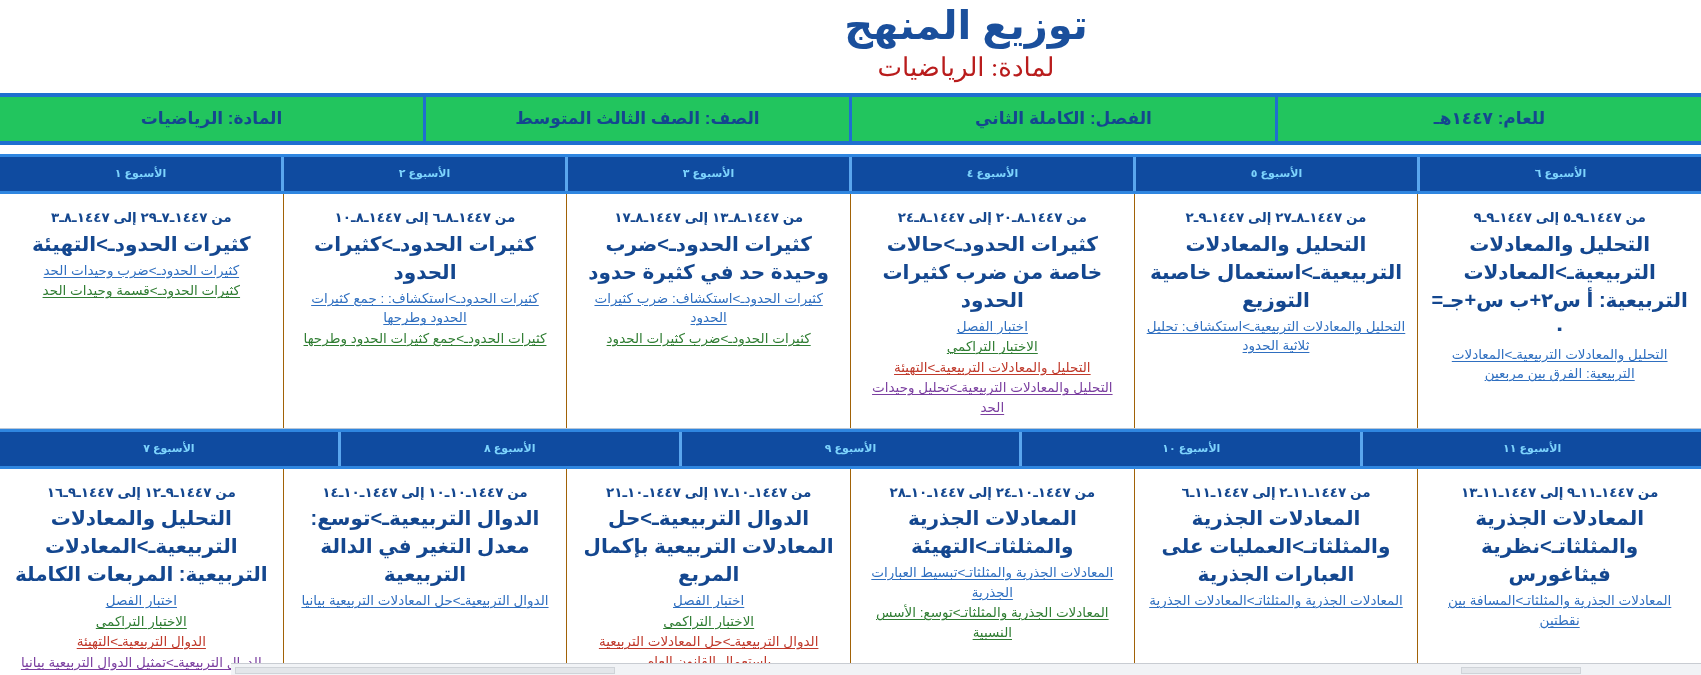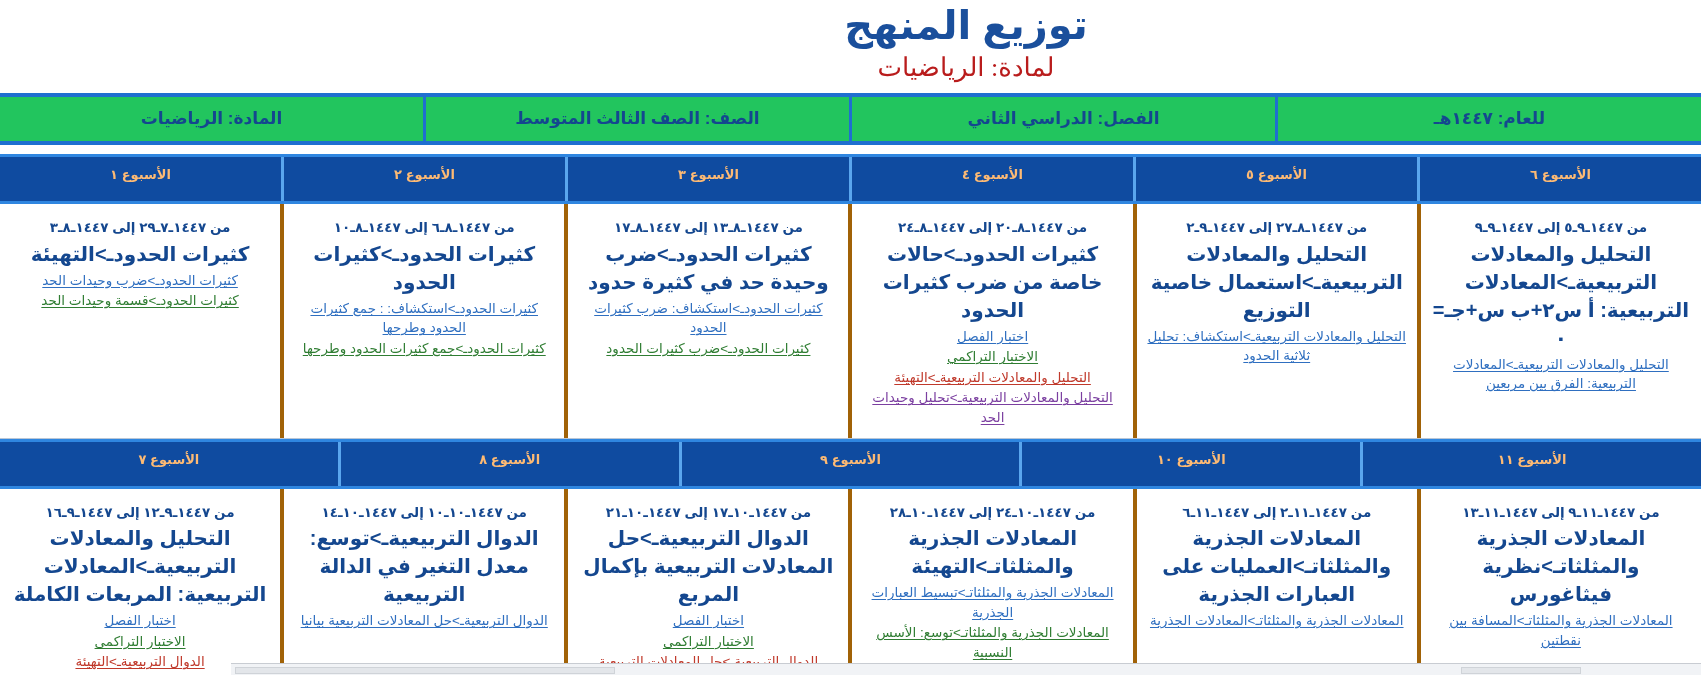--- a/index.html
+++ b/index.html
@@ -71,41 +71,41 @@
   .week-header-row{
     display:flex;
     flex-direction:row;
     background:#0f4ba0;
     border-top:3px solid #2f86e0;
     border-bottom:3px solid #2f86e0;
     box-sizing:border-box;
   }
   .week-header{
     flex:1 1 0;
-    color:#fdba74;
-    font-size:13px;
-    font-weight:bold;
-    text-align:center;
-    padding:10px 4px 19px 4px;
+    color:#7dd3fc;
+    font-size:11px;
+    font-weight:bold;
+    text-align:center;
+    padding:10px 4px 11px 4px;
     box-sizing:border-box;
     border-left:3px solid #5aa6ee;
   }
   .week-header:last-child{border-left:none;}
 
   .week-body-row{
     display:flex;
     flex-direction:row;
     background:#ffffff;
     box-sizing:border-box;
     border-bottom:1px solid #b9c6d6;
   }
   .week-cell{
     flex:1 1 0;
     box-sizing:border-box;
-    border-left:4px solid #a16207;
+    border-left:1px solid #a16207;
     padding:14px 10px 10px 10px;
     text-align:center;
     display:flex;
     flex-direction:column;
     align-items:center;
     justify-content:flex-start;
   }
   .week-cell:last-child{border-left:none;}
 
   .row-1 .week-cell{min-height:218px;}
@@ -163,21 +163,21 @@
 
 <div class="page">
 
   <div class="title-block">
     <div class="doc-title">توزيع المنهج</div>
     <div class="doc-subtitle">لمادة: الرياضيات</div>
   </div>
 
   <div class="info-bar">
     <div class="info-cell">للعام: ١٤٤٧هـ</div>
-    <div class="info-cell">الفصل: الدراسي الثاني</div>
+    <div class="info-cell">الفصل: الكاملة الثاني</div>
     <div class="info-cell">الصف: الصف  الثالث المتوسط</div>
     <div class="info-cell">المادة: الرياضيات</div>
   </div>
 
   <div class="cal">
 
     <div class="week-header-row">
       <div class="week-header">الأسبوع ٦</div>
       <div class="week-header">الأسبوع ٥</div>
       <div class="week-header">الأسبوع ٤</div>

